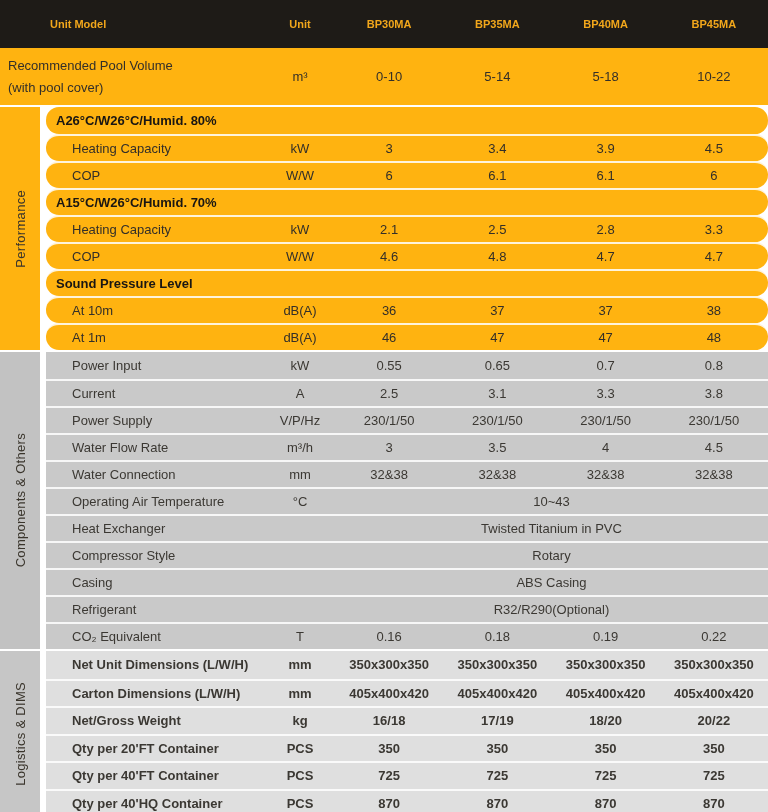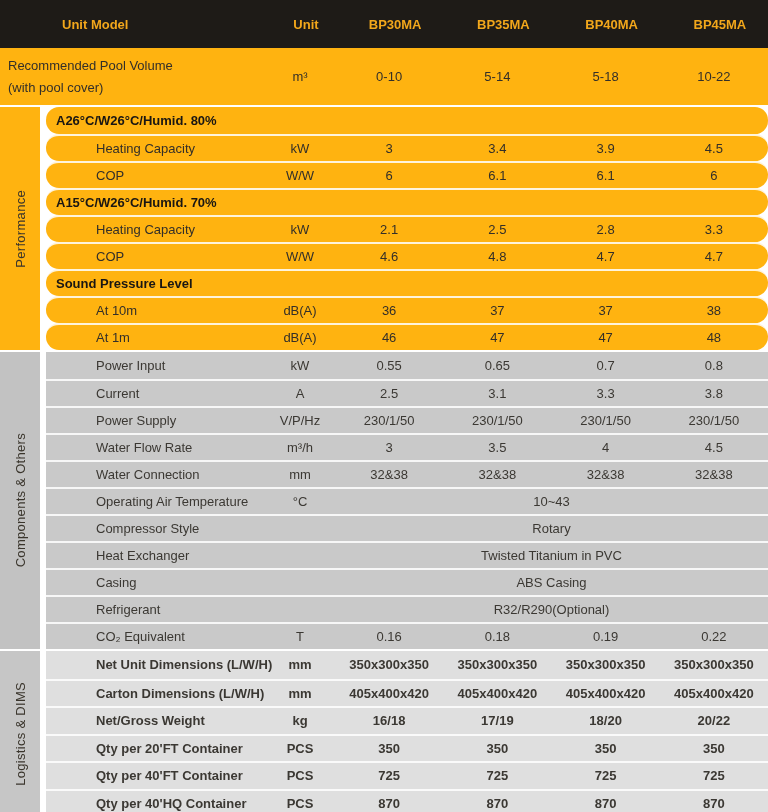--- a/index.html
+++ b/index.html
@@ -7,21 +7,21 @@
   #spec-table {
     width:768px; min-height:812px; background:#fff;
     font-size:13px; color:#332f29;
   }
 
   
   .top-header {
     display:grid; grid-template-columns:265px 70px repeat(4,1fr);
     height:48px; background:#1e1b17; align-items:center;
   }
-  .top-header .hd { color:#f2a71b; font-weight:bold; font-size:13px; text-align:center;margin-left:12px; }
+  .top-header .hd { color:#f2a71b; font-weight:bold; font-size:11px; text-align:center; }
   .top-header .hd-first { text-align:left; padding-left:50px; }
 
   
   .pool-row {
     display:grid; grid-template-columns:265px 70px repeat(4,1fr);
     height:57px; background:#ffb310; align-items:center;
   }
   .pool-label { padding-left:8px; line-height:1.65; color:#332f29; }
   .pool-cell { text-align:center; }
 
@@ -32,21 +32,21 @@
     writing-mode:vertical-rl; transform:rotate(180deg);
     font-size:13px; color:#3a352c; letter-spacing:.3px; white-space:nowrap;
   }
   .rows { flex:1; border-left:6px solid #fff; }
 
   .row {
     display:grid; grid-template-columns:219px 70px repeat(4,1fr);
     height:27px; align-items:center;
   }
   .row + .row { border-top:2px solid rgba(255,255,255,.85); }
-  .row-label { padding-left:10px; white-space:nowrap;margin-left:40px; }
+  .row-label { padding-left:26px; white-space:nowrap; }
   .row-unit { text-align:center; }
   .cell { text-align:center; }
   .subheader-cell { grid-column:1 / -1; font-weight:bold; color:#191613; padding-left:10px; }
   .span-cell { grid-column:3 / -1; text-align:center; }
 
   
   .theme-yellow .strip { background:#ffb310; }
   .theme-yellow .row { background:#ffb310;border-radius:13px; }
   .theme-gray .strip { background:#c2c2c2; }
   .theme-gray .row { background:#c9c9c9; color:#3b3833; }
@@ -188,28 +188,28 @@
             <div class="cell">32&amp;38</div>
             <div class="cell">32&amp;38</div>
             <div class="cell">32&amp;38</div>
           </div>
           <div class="row">
             <div class="row-label">Operating Air Temperature</div>
             <div class="row-unit">°C</div>
             <div class="span-cell">10~43</div>
           </div>
           <div class="row">
+            <div class="row-label">Heat Exchanger</div>
+            <div class="row-unit"></div>
+            <div class="span-cell">Twisted Titanium in PVC</div>
+          </div>
+          <div class="row">
             <div class="row-label">Compressor Style</div>
             <div class="row-unit"></div>
             <div class="span-cell">Rotary</div>
-          </div>
-          <div class="row">
-            <div class="row-label">Heat Exchanger</div>
-            <div class="row-unit"></div>
-            <div class="span-cell">Twisted Titanium in PVC</div>
           </div>
           <div class="row">
             <div class="row-label">Casing</div>
             <div class="row-unit"></div>
             <div class="span-cell">ABS Casing</div>
           </div>
           <div class="row">
             <div class="row-label">Refrigerant</div>
             <div class="row-unit"></div>
             <div class="span-cell">R32/R290(Optional)</div>

